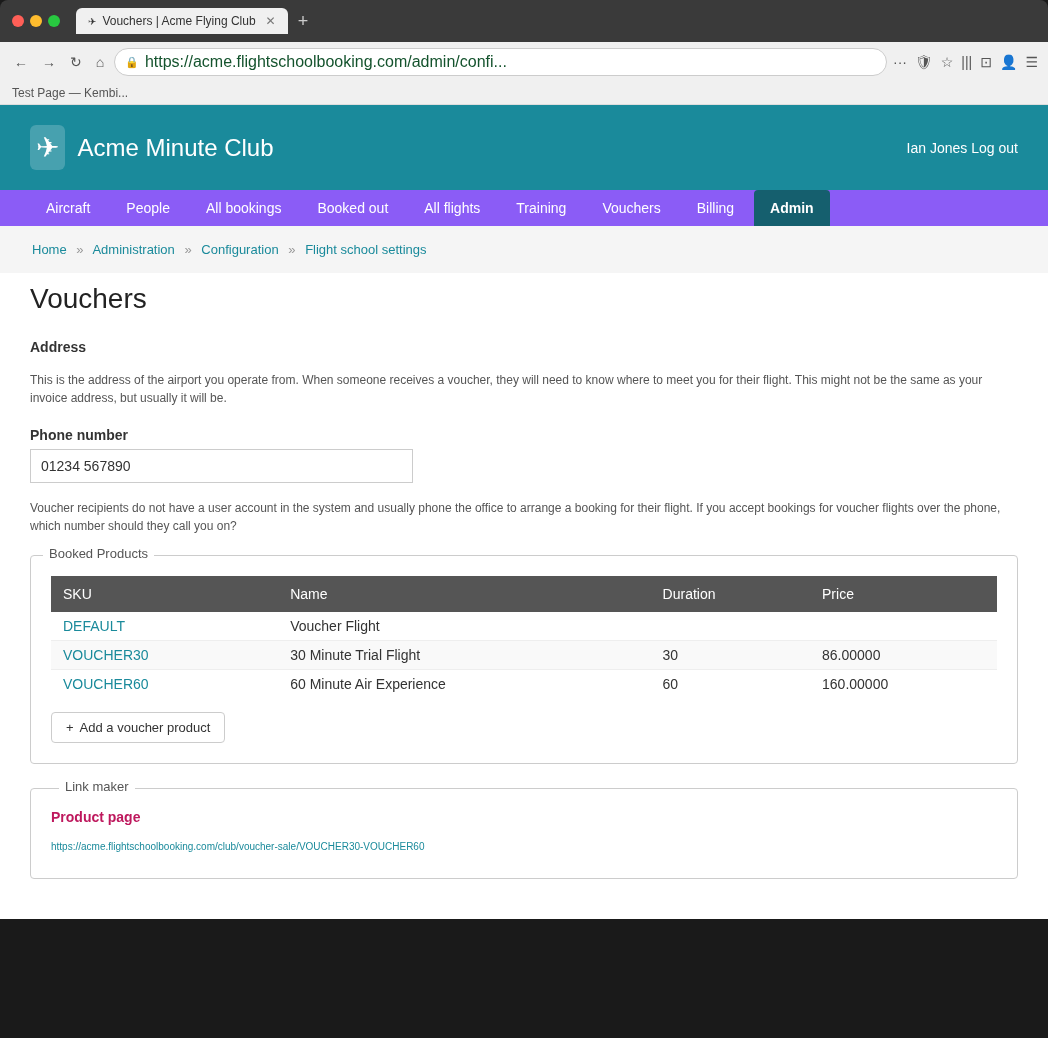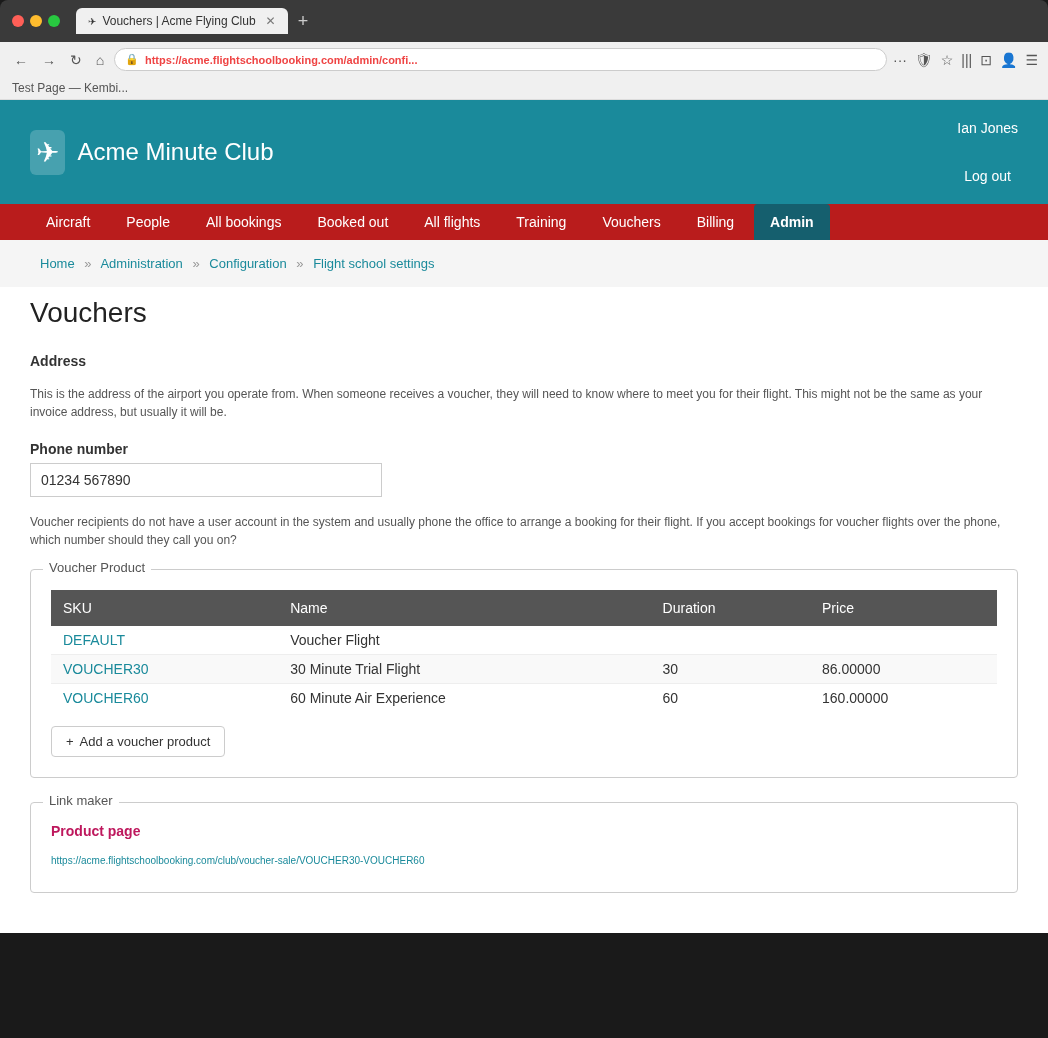--- a/index.html
+++ b/index.html
@@ -79,21 +79,21 @@
       display: flex;
       align-items: center;
       background: white;
       border: 1px solid #ccc;
       border-radius: 20px;
       padding: 4px 10px;
       font-size: 12px;
       gap: 6px;
     }
     .address-bar-icon { color: #777; font-size: 11px; }
-    .address-url { color: #ef4444; flex: 1; font-size: 11px; font-weight: bold; }
+    .address-url { color: #14532d; flex: 1; font-size: 16px; }
     .toolbar-icons { display: flex; gap: 8px; align-items: center; color: #555; font-size: 14px; }
     .bookmarks-bar {
       background: #f0f0f0;
       padding: 4px 12px;
       font-size: 12px;
       color: #555;
       border-bottom: 1px solid #ddd;
     }
 
     
@@ -128,30 +128,29 @@
       color: white;
     }
     .site-name {
       font-size: 24px;
       color: white;
       font-weight: normal;
     }
     .header-auth {
       display: flex;
       align-items: center;
-      gap: 32px;
+      gap: 4px;
       color: white;
-      flex-direction: column;
     }
     .header-username { font-size: 14px; }
     .logout-link { color: white; text-decoration: none; font-size: 14px; }
 
     
     .site-nav {
-      background: #b91c1c;
+      background: #8b5cf6;
       padding: 0 30px;
       display: flex;
       gap: 4px;
     }
     .nav-item {
       padding: 10px 16px;
       color: white;
       text-decoration: none;
       font-size: 14px;
       border-radius: 4px 4px 0 0;
@@ -159,21 +158,21 @@
       background: transparent;
       border: none;
     }
     .nav-item.active {
       background: #155f6e;
       font-weight: bold;
     }
 
     
     .breadcrumb {
-      padding: 16px 40px;
+      padding: 16px 32px;
       font-size: 13px;
       color: #555;
     }
     .breadcrumb a { color: #1a8a9b; text-decoration: none; }
     .breadcrumb .sep { margin: 0 6px; color: #999; }
 
     
     .main-content {
       padding: 10px 30px 40px 30px;
       background: white;
@@ -207,21 +206,21 @@
       resize: vertical;
       color: #333;
     }
     .form-help {
       font-size: 12px;
       color: #555;
       margin-top: 16px;
       line-height: 1.5;
     }
     .form-input {
-      width: 352px;
+      width: 383px;
       border: 1px solid #ccc;
       padding: 8px 10px;
       font-size: 14px;
       font-family: Arial, sans-serif;
       color: #333;
     }
 
     
     .panel {
       border: 1px solid #ccc;
@@ -280,21 +279,21 @@
 
     
     .link-maker-panel {
       border: 1px solid #ccc;
       border-radius: 4px;
       position: relative;
     }
     .link-maker-title {
       position: absolute;
       top: -10px;
-      left: 12px;
+      left: 28px;
       background: white;
       padding: 0 6px;
       font-size: 13px;
       color: #555;
     }
     .link-maker-content {
       padding: 20px;
     }
     .product-page-label {
       font-weight: bold;
@@ -405,21 +404,21 @@
         <p class="form-help">This is the address of the airport you operate from. When someone receives a voucher, they will need to know where to meet you for their flight. This might not be the same as your invoice address, but usually it will be.</p>
       </div>
 
       <div class="form-group">
         <label class="form-label">Phone number</label>
         <input type="text" class="form-input" value="01234 567890" style="">
         <p class="form-help">Voucher recipients do not have a user account in the system and usually phone the office to arrange a booking for their flight. If you accept bookings for voucher flights over the phone, which number should they call you on?</p>
       </div>
 
       <div class="panel">
-        <span class="panel-title">Voucher Product</span>
+        <span class="panel-title">Booked Products</span>
         <div class="panel-content">
           <table class="data-table">
             <thead>
               <tr>
                 <th>SKU</th>
                 <th>Name</th>
                 <th>Duration</th>
                 <th>Price</th>
               </tr>
             </thead>

